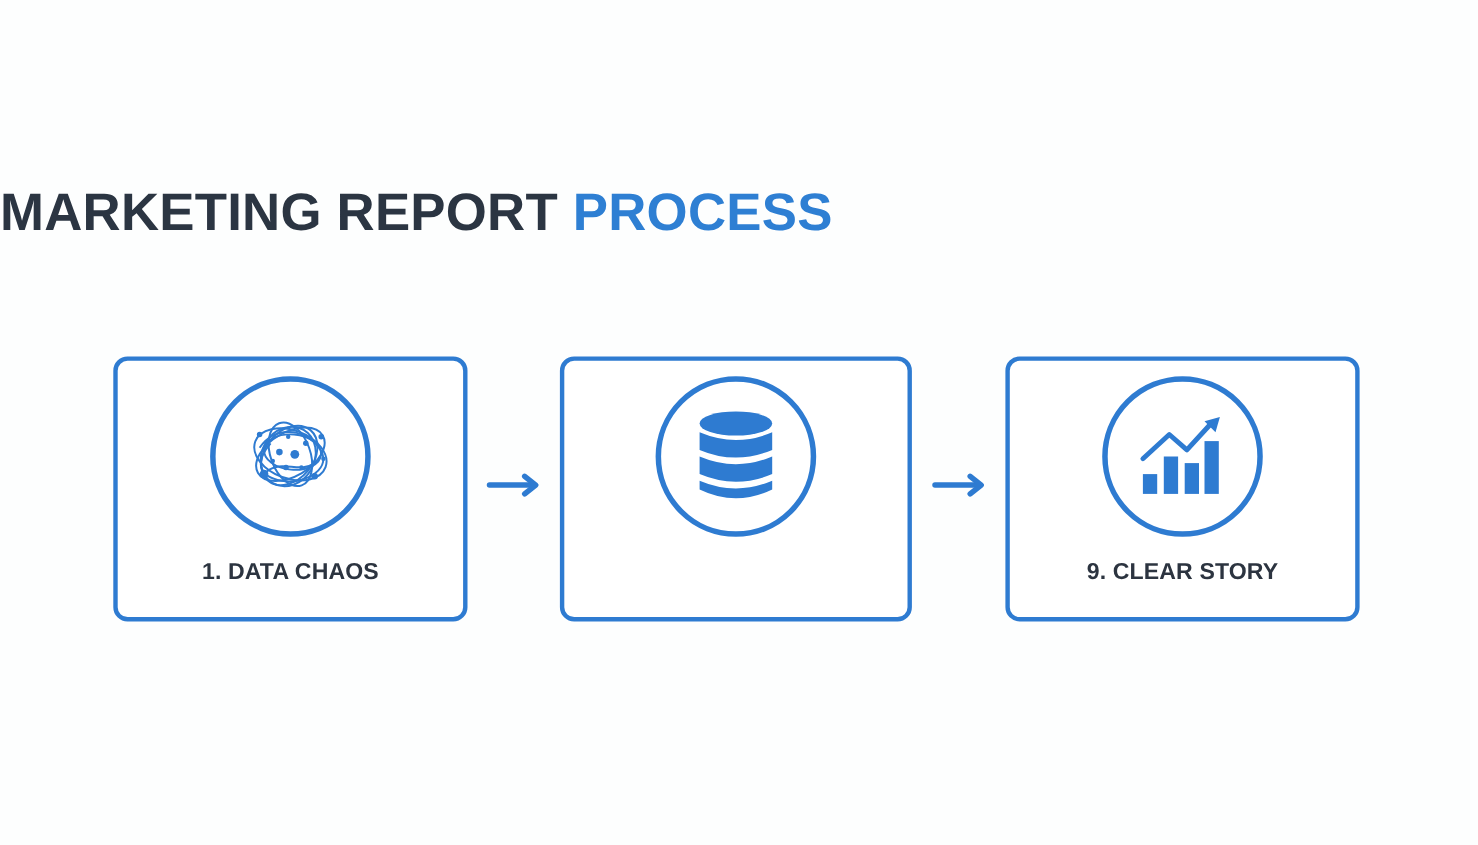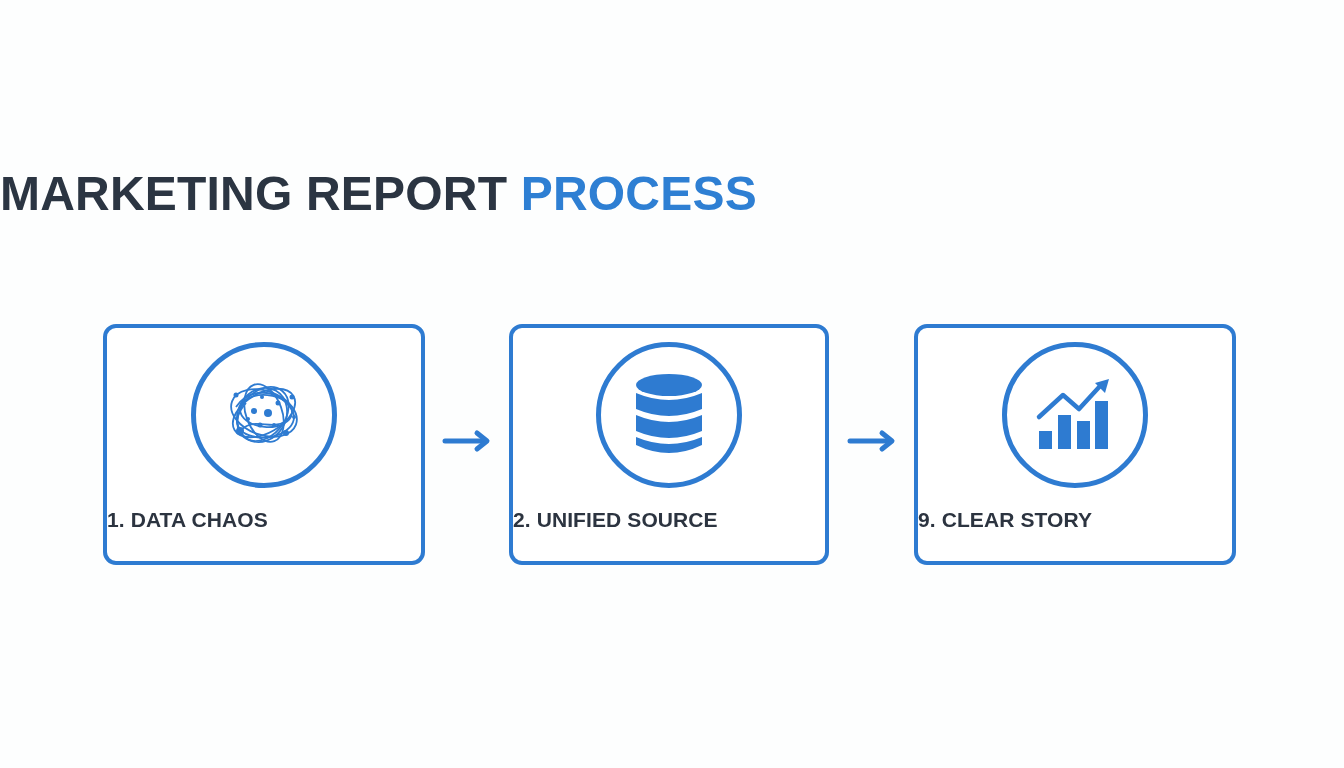--- a/index.html
+++ b/index.html
@@ -19,21 +19,21 @@
       border: 4px solid #2e7bd1; border-radius: 13px; background: #ffffff;
       box-sizing: content-box;
     }
     .card .ring {
       position: absolute; top: 14px; width: 136px; height: 136px;
       border: 5px solid #2e7bd1; border-radius: 50%;
       left: 50%; transform: translateX(-50%);
       display: flex; align-items: center; justify-content: center;
     }
     .card .label {
-      position: absolute; left: 0; right: 0; top: 180px; 
+      position: absolute; left: 0; right: 0; top: 180px; text-align: center;
       font-size: 21px; font-weight: bold; color: #2c3440; letter-spacing: 0.1px;
     }
     .arrow { position: absolute; top: 429px; width: 52px; height: 24px; }
   </style>
 </head>
 <body>
 
 <div class="title">
   <span>MARKETING REPORT </span><span class="accent">PROCESS</span>
 </div>
@@ -77,21 +77,20 @@
   <div class="ring">
     <svg width="70" height="84" viewBox="0 0 70 84">
       <g fill="#2e7bd1">
         <ellipse cx="35" cy="12" rx="33" ry="11"></ellipse>
         <path d="M2 20 Q35 34 68 20 V36 Q35 50 2 36 Z"></path>
         <path d="M2 42 Q35 56 68 42 V58 Q35 72 2 58 Z"></path>
         <path d="M2 64 Q35 78 68 64 V72 Q35 88 2 72 Z"></path>
       </g>
     </svg>
   </div>
-  <div class="label">2. UNIFIED SOURCE</div>
 </div>
 
 <svg class="arrow" style="left:846px;" viewBox="0 0 52 24">
   <line x1="4" y1="12" x2="44" y2="12" stroke="#2e7bd1" stroke-width="5" stroke-linecap="round"></line>
   <polyline points="36,4 46,12 36,20" fill="none" stroke="#2e7bd1" stroke-width="5" stroke-linecap="round" stroke-linejoin="round"></polyline>
 </svg>
 
 <div class="card" style="left:914px; width:314px;">
   <div class="ring">
     <svg width="80" height="76" viewBox="0 0 80 76">

